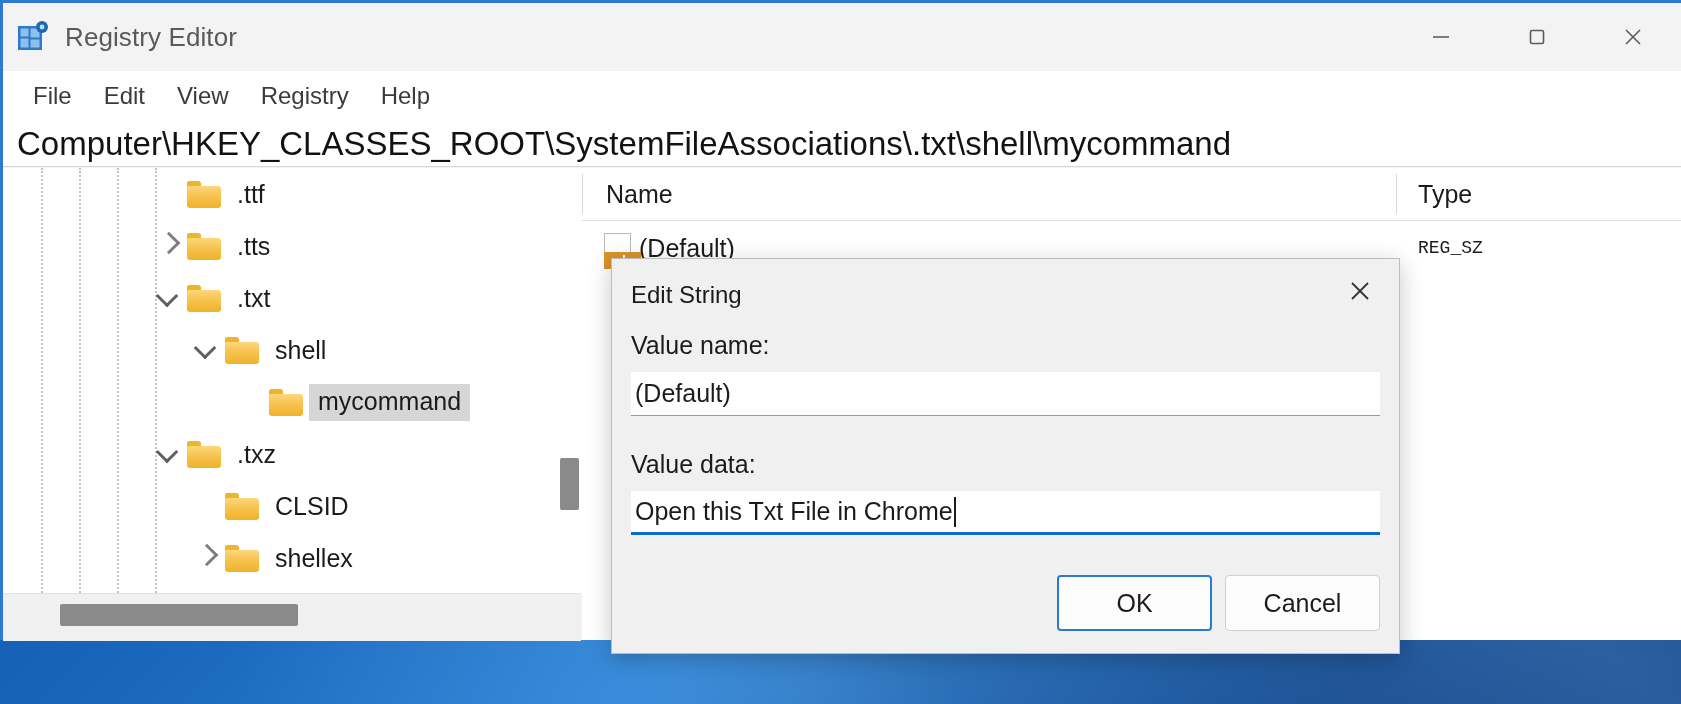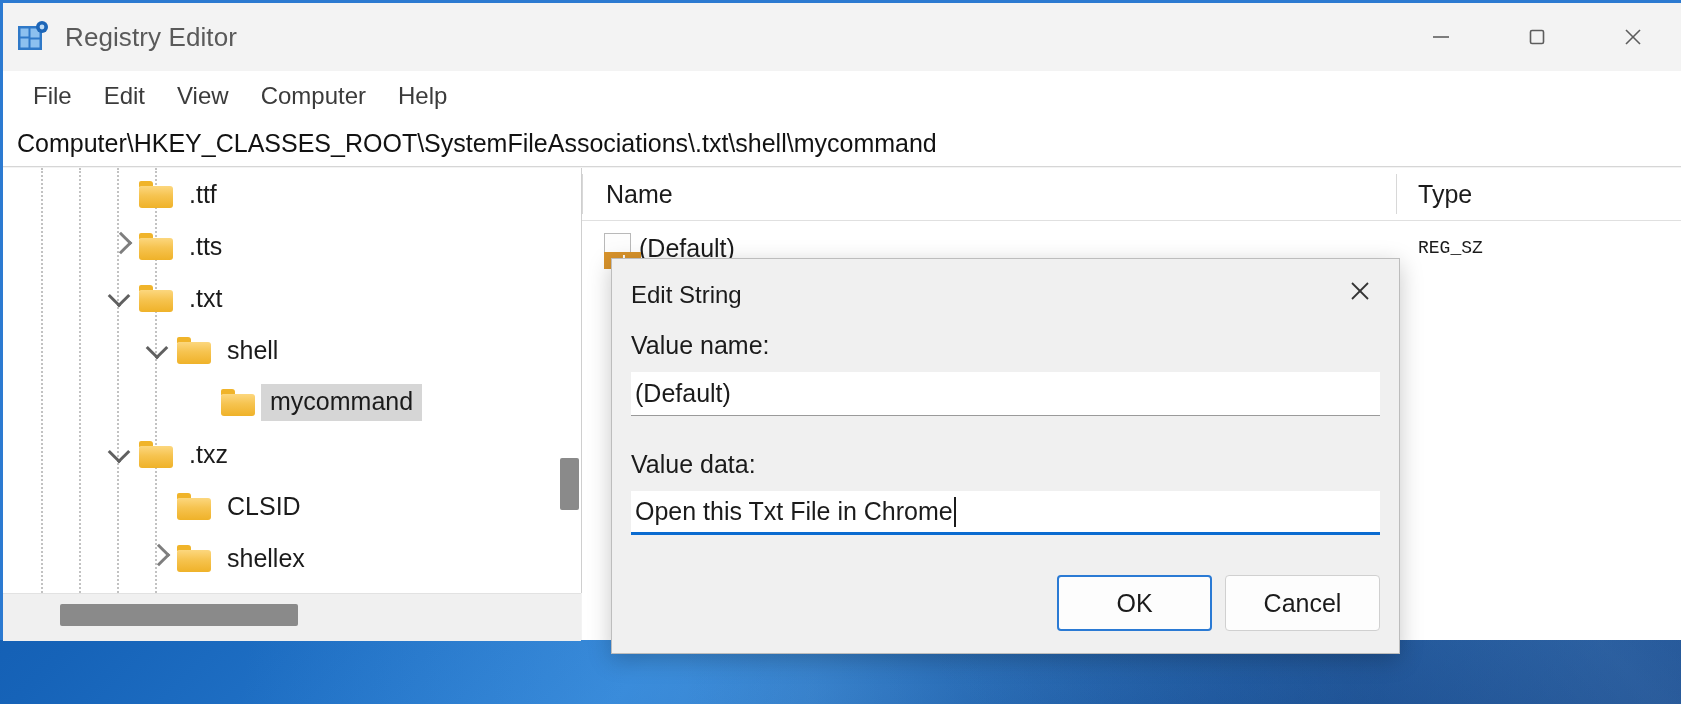--- a/index.html
+++ b/index.html
@@ -129,21 +129,21 @@
     right: 0;
     height: 46px;
     background: #ffffff;
     border-bottom: 1px solid #d6d6d6;
     display: flex;
     align-items: center;
     padding-left: 14px;
     box-sizing: border-box;
   }
   #addressbar .path {
-    font-size: 25px;
+    font-size: 33px;
     color: #121212;
     white-space: nowrap;
   }
 
   
   #panes {
     position: absolute;
     left: 3px; top: 168px;
     right: 0;
     height: 472px;
@@ -152,20 +152,21 @@
 
   
   #treepane {
     position: absolute;
     left: 0; top: 0;
     width: 578px;
     height: 425px;
     background: #ffffff;
     border-right: 1px solid #cfcfcf;
     overflow: hidden;
+    padding-left: 48px;
   }
   .tree-row {
     position: relative;
     height: 52px;
     display: flex;
     align-items: center;
     white-space: nowrap;
   }
   .tw {
     width: 40px; height: 52px;
@@ -484,21 +485,21 @@
             <line x1="19" y1="5" x2="5" y2="19" stroke="currentColor" stroke-width="1.6"></line>
           </svg>
       </div>
     </div>
   </div>
 
   <div id="menubar">
     <div class="mi">File</div>
     <div class="mi">Edit</div>
     <div class="mi">View</div>
-    <div class="mi">Computer</div>
+    <div class="mi">Registry</div>
     <div class="mi">Help</div>
   </div>
 
   <div id="addressbar">
     <div class="path">Computer\HKEY_CLASSES_ROOT\SystemFileAssociations\.txt\shell\mycommand</div>
   </div>
 
   <div id="panes">
 
     <div id="treepane">

